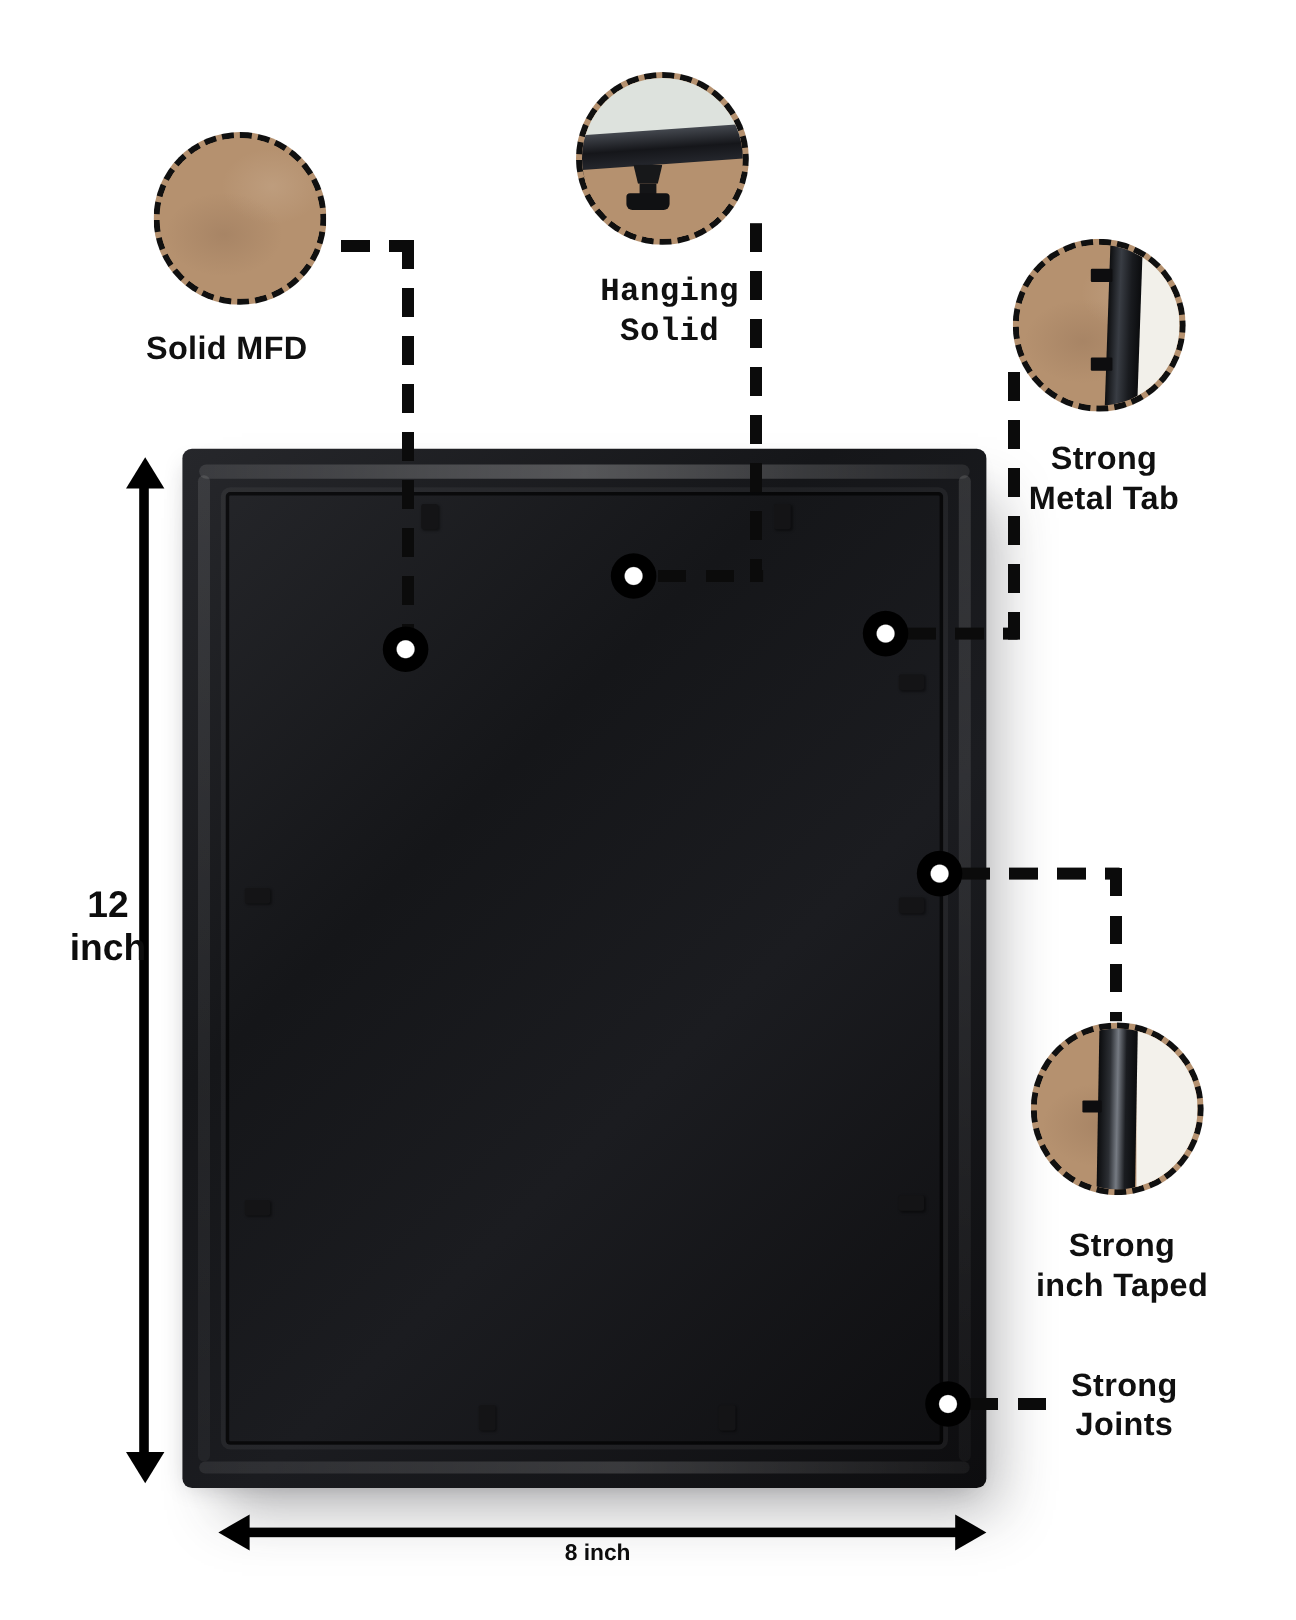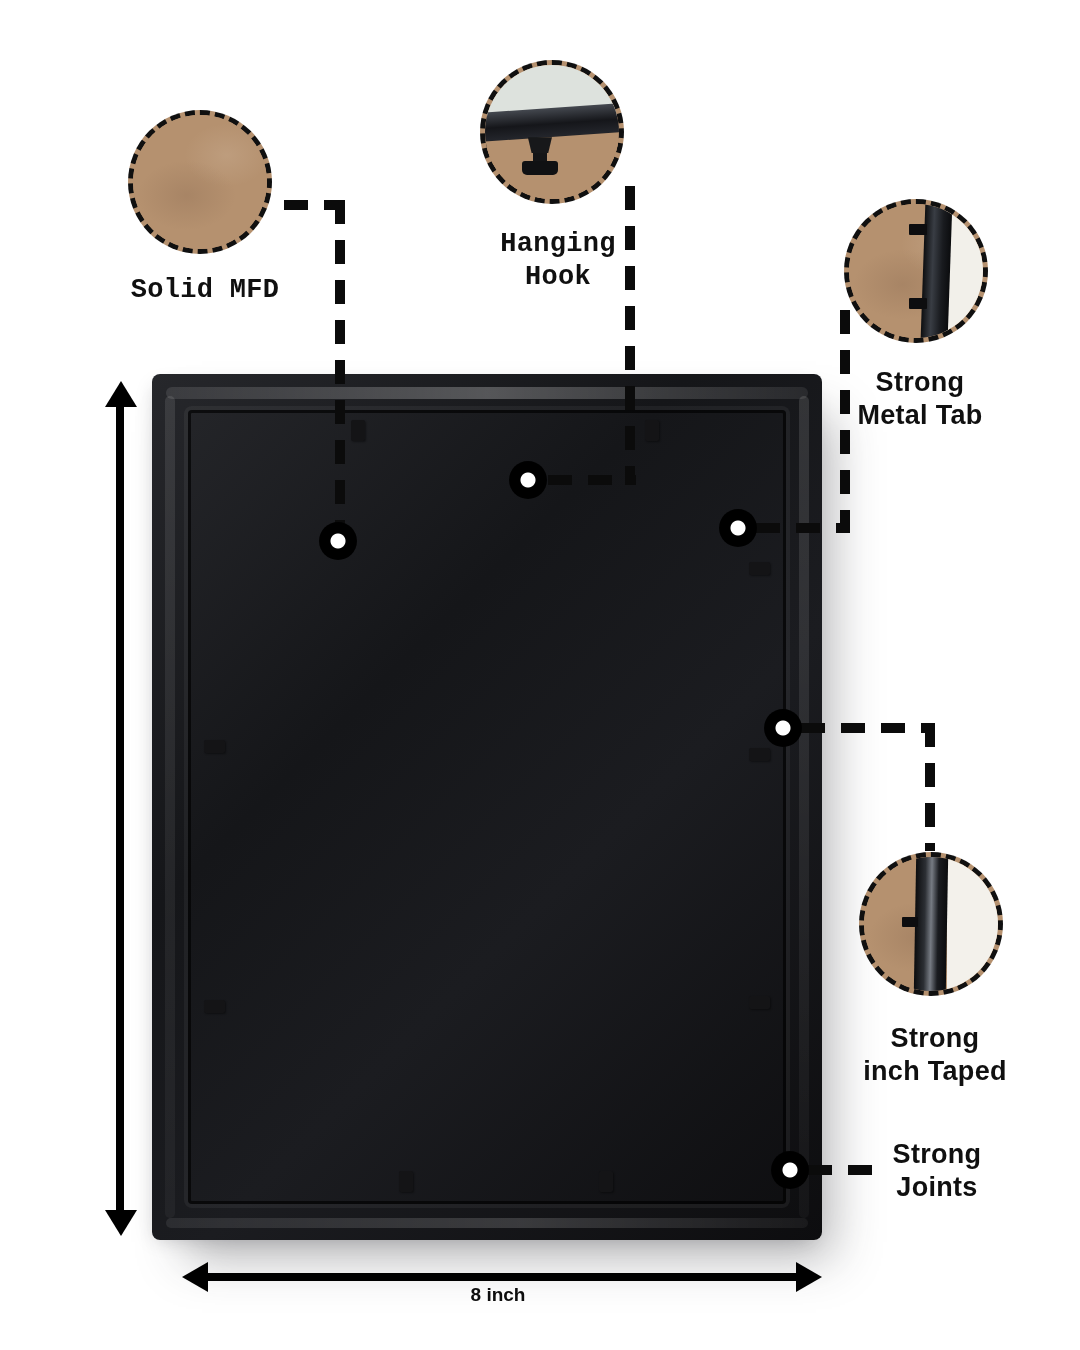--- a/index.html
+++ b/index.html
@@ -133,41 +133,41 @@
   <div class="tab" style="left:204px; top:1000px; width:21px; height:13px;"></div>
   <div class="tab" style="left:749px; top:562px; width:21px; height:13px;"></div>
   <div class="tab" style="left:749px; top:748px; width:21px; height:13px;"></div>
   <div class="tab" style="left:749px; top:996px; width:21px; height:13px;"></div>
   <div class="tab" style="left:399px; top:1171px; width:14px; height:21px;"></div>
   <div class="tab" style="left:599px; top:1171px; width:14px; height:21px;"></div>
 
   <div class="zoom-circle" style="left:128px; top:110px;">
     <div class="zc-fill zc-mdf"></div>
   </div>
-  <div class="callout-label" style="left:95px; top:274px; width:220px;font-family:Liberation Mono, monospace;">
+  <div class="callout-label" style="left:79px; top:274px; width:220px;">
     <span>Solid MFD</span>
   </div>
   <div class="dash-h" style="left:284px; top:200px; width:60px;"></div>
   <div class="dash-v" style="left:335px; top:200px; height:324px;"></div>
   <div class="dot" style="left:319px; top:522px;"></div>
 
   <div class="zoom-circle" style="left:480px; top:60px;">
     <div class="zc-fill zc-mdf"></div>
     <div class="zc-wall-top"></div>
     <div class="zc-bar-h"></div>
     <div class="zc-mdf-bottom zc-mdf"></div>
     <div class="zc-hook">
       <div class="hook-top" style="position:absolute;"></div>
       <div class="hook-neck" style="position:absolute;"></div>
       <div class="hook-foot" style="position:absolute;"></div>
     </div>
   </div>
   <div class="callout-label" style="left:458px; top:228px; width:200px;font-family:Liberation Mono, monospace;">
     <div>Hanging</div>
-    <div>Hook</div>
+    <div>Solid</div>
   </div>
   <div class="dash-v" style="left:625px; top:186px; height:299px;"></div>
   <div class="dash-h" style="left:548px; top:475px; width:88px;"></div>
   <div class="dot" style="left:509px; top:461px;"></div>
 
   <div class="zoom-circle" style="left:844px; top:199px;">
     <div class="zc-fill zc-mdf"></div>
     <div class="zc-wall-right"></div>
     <div class="zc-bar-v"></div>
     <div class="zc-minitab" style="left:45%; top:15%; width:13%; height:8%;"></div>
@@ -198,20 +198,24 @@
   <div class="callout-label" style="left:847px; top:1138px; width:180px;">
     <div>Strong</div>
     <div>Joints</div>
   </div>
   <div class="dash-h" style="left:808px; top:1165px; width:78px;"></div>
   <div class="dot" style="left:771px; top:1151px;"></div>
 
   <div class="arrow-line-v"></div>
   <div class="ah ah-up"></div>
   <div class="ah ah-down"></div>
+  <div class="dim-label dim-height">
+    <div>12</div>
+    <div>inch</div>
+  </div>
 
   <div class="arrow-line-h"></div>
   <div class="ah ah-left"></div>
   <div class="ah ah-right"></div>
   <div class="dim-label dim-width">
     <span>8 inch</span>
   </div>
 
 </div>
 

